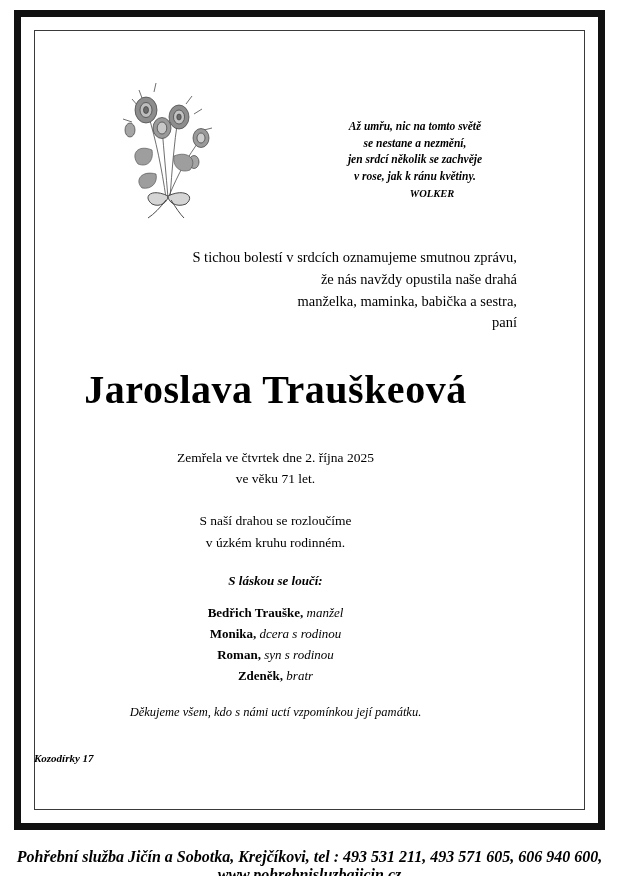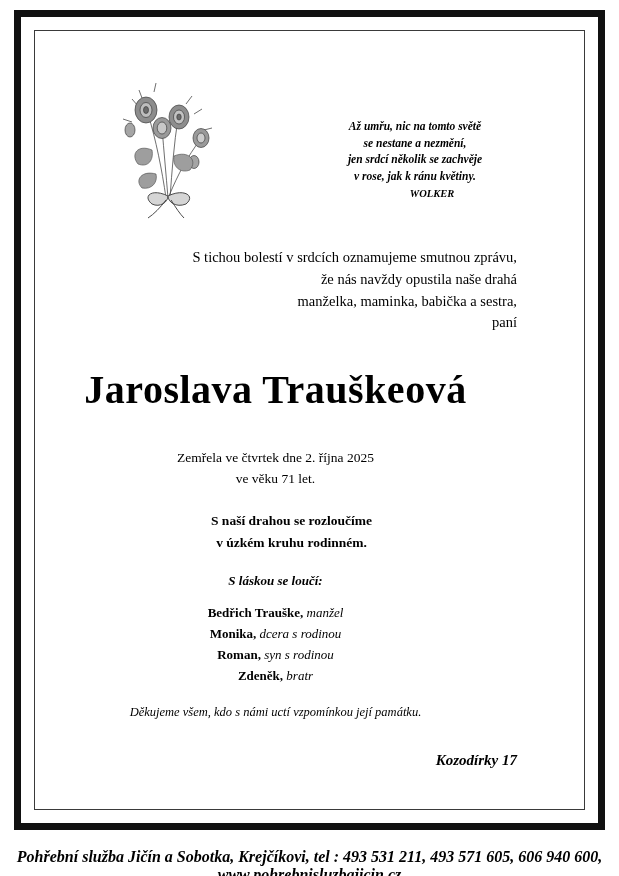--- a/index.html
+++ b/index.html
@@ -110,23 +110,22 @@
   }
   .dates .line { display: block; }
 
   .farewell {
     position: absolute;
     left: 34px;
     top: 510px;
     width: 483px;
     text-align: center;
     font-size: 13.5px;
-    font-weight: bold;
+    font-weight: normal;
     line-height: 1.6;
-    margin-left: 16px;
   }
   .farewell .line { display: block; }
 
   .loved-title {
     position: absolute;
     left: 34px;
     top: 573px;
     width: 483px;
     text-align: center;
     font-size: 13px;
@@ -155,22 +154,22 @@
     text-align: center;
     font-size: 12.5px;
     font-style: italic;
   }
 
   .place {
     position: absolute;
     left: 34px;
     top: 752px;
     width: 483px;
-    text-align: right;
-    font-size: 15px;
+    text-align: left;
+    font-size: 11px;
     font-weight: bold;
     font-style: italic;
   }
 
   .footer {
     position: absolute;
     left: 0;
     top: 848px;
     width: 619px;
     text-align: center;

